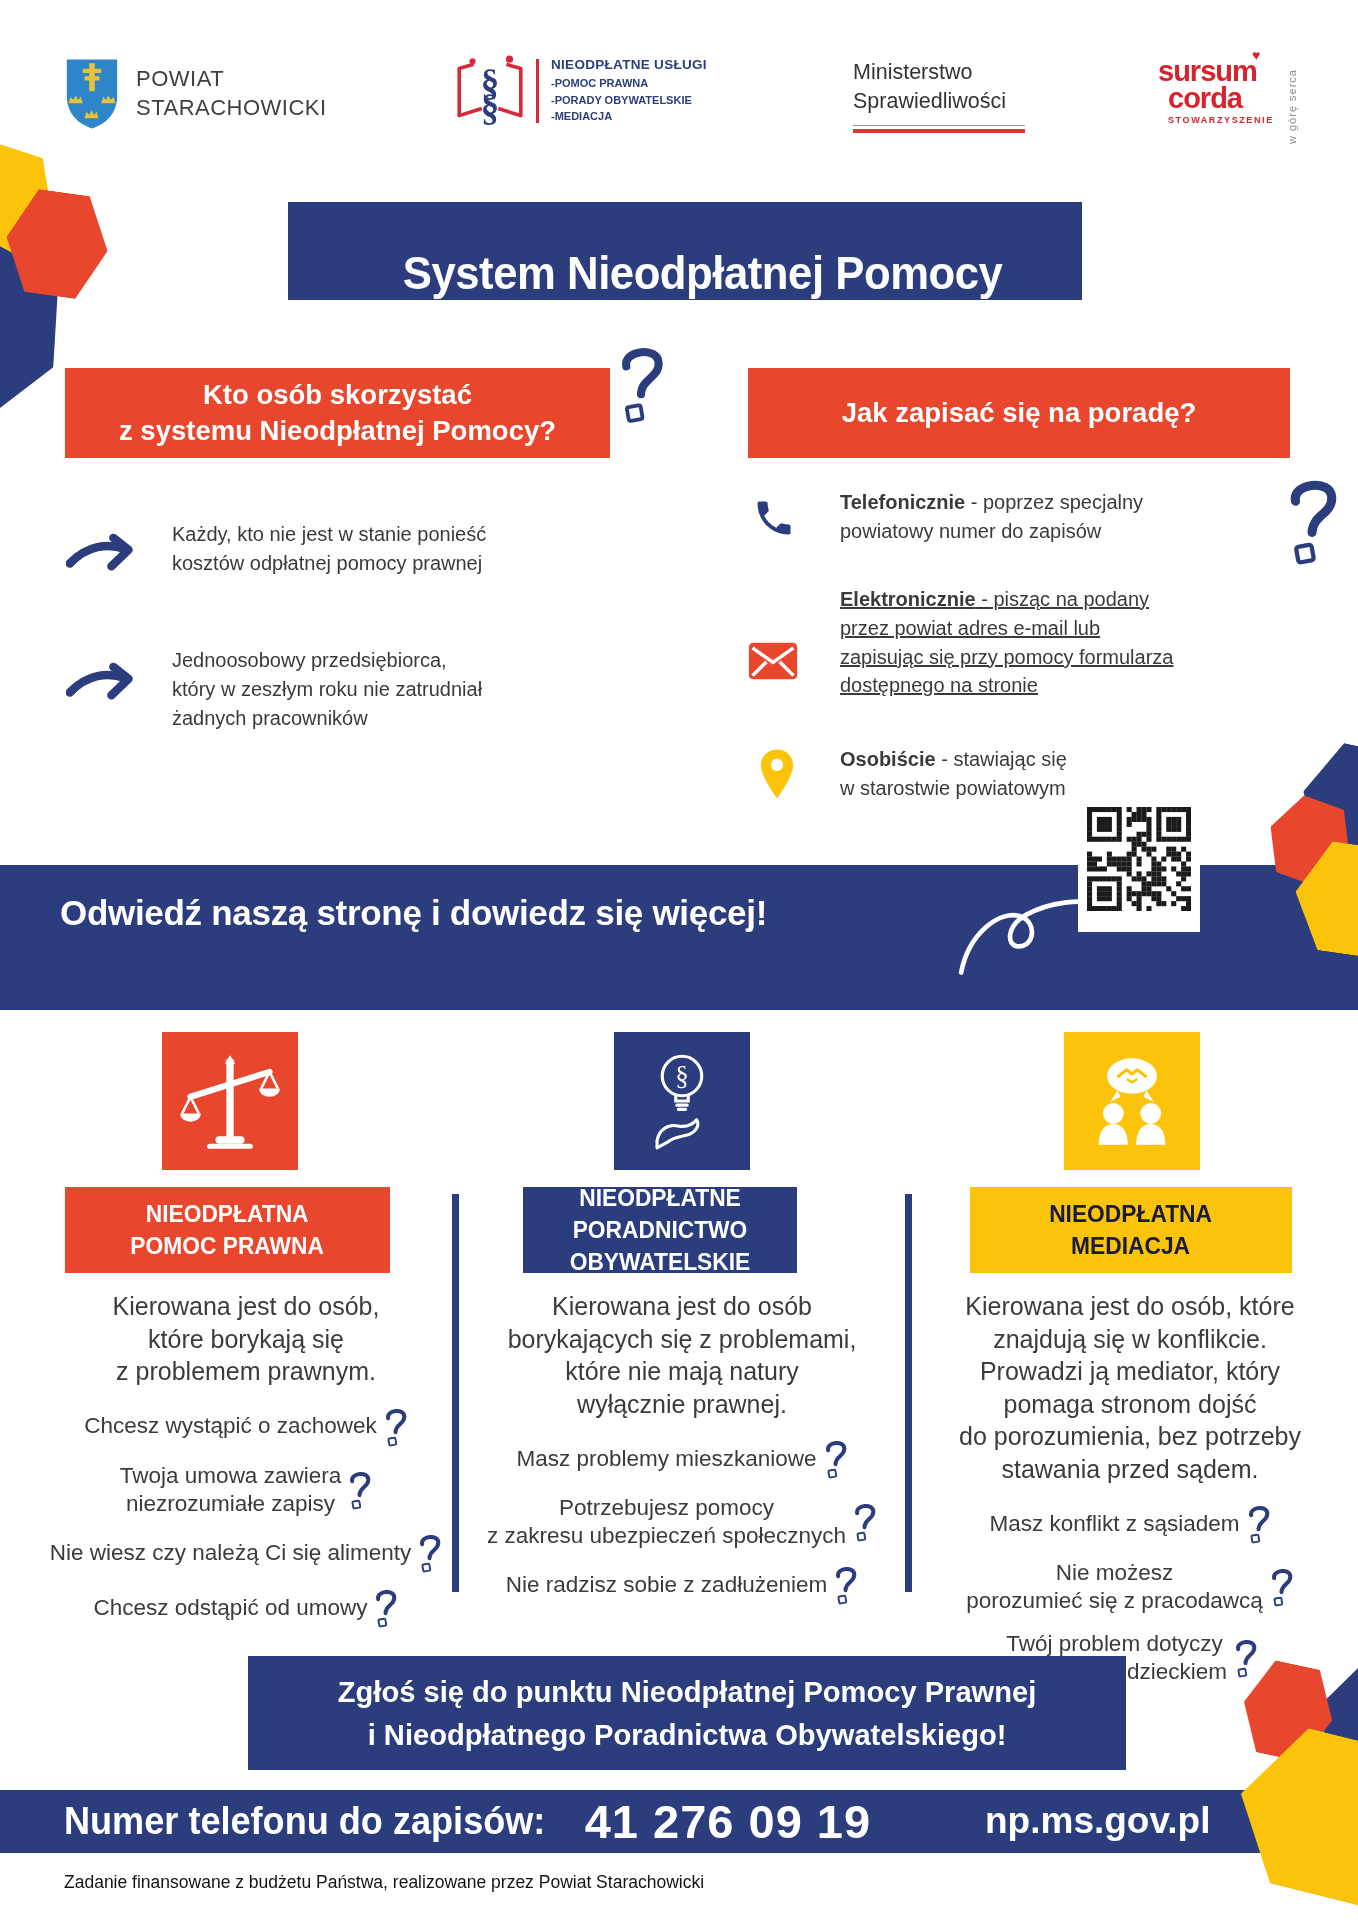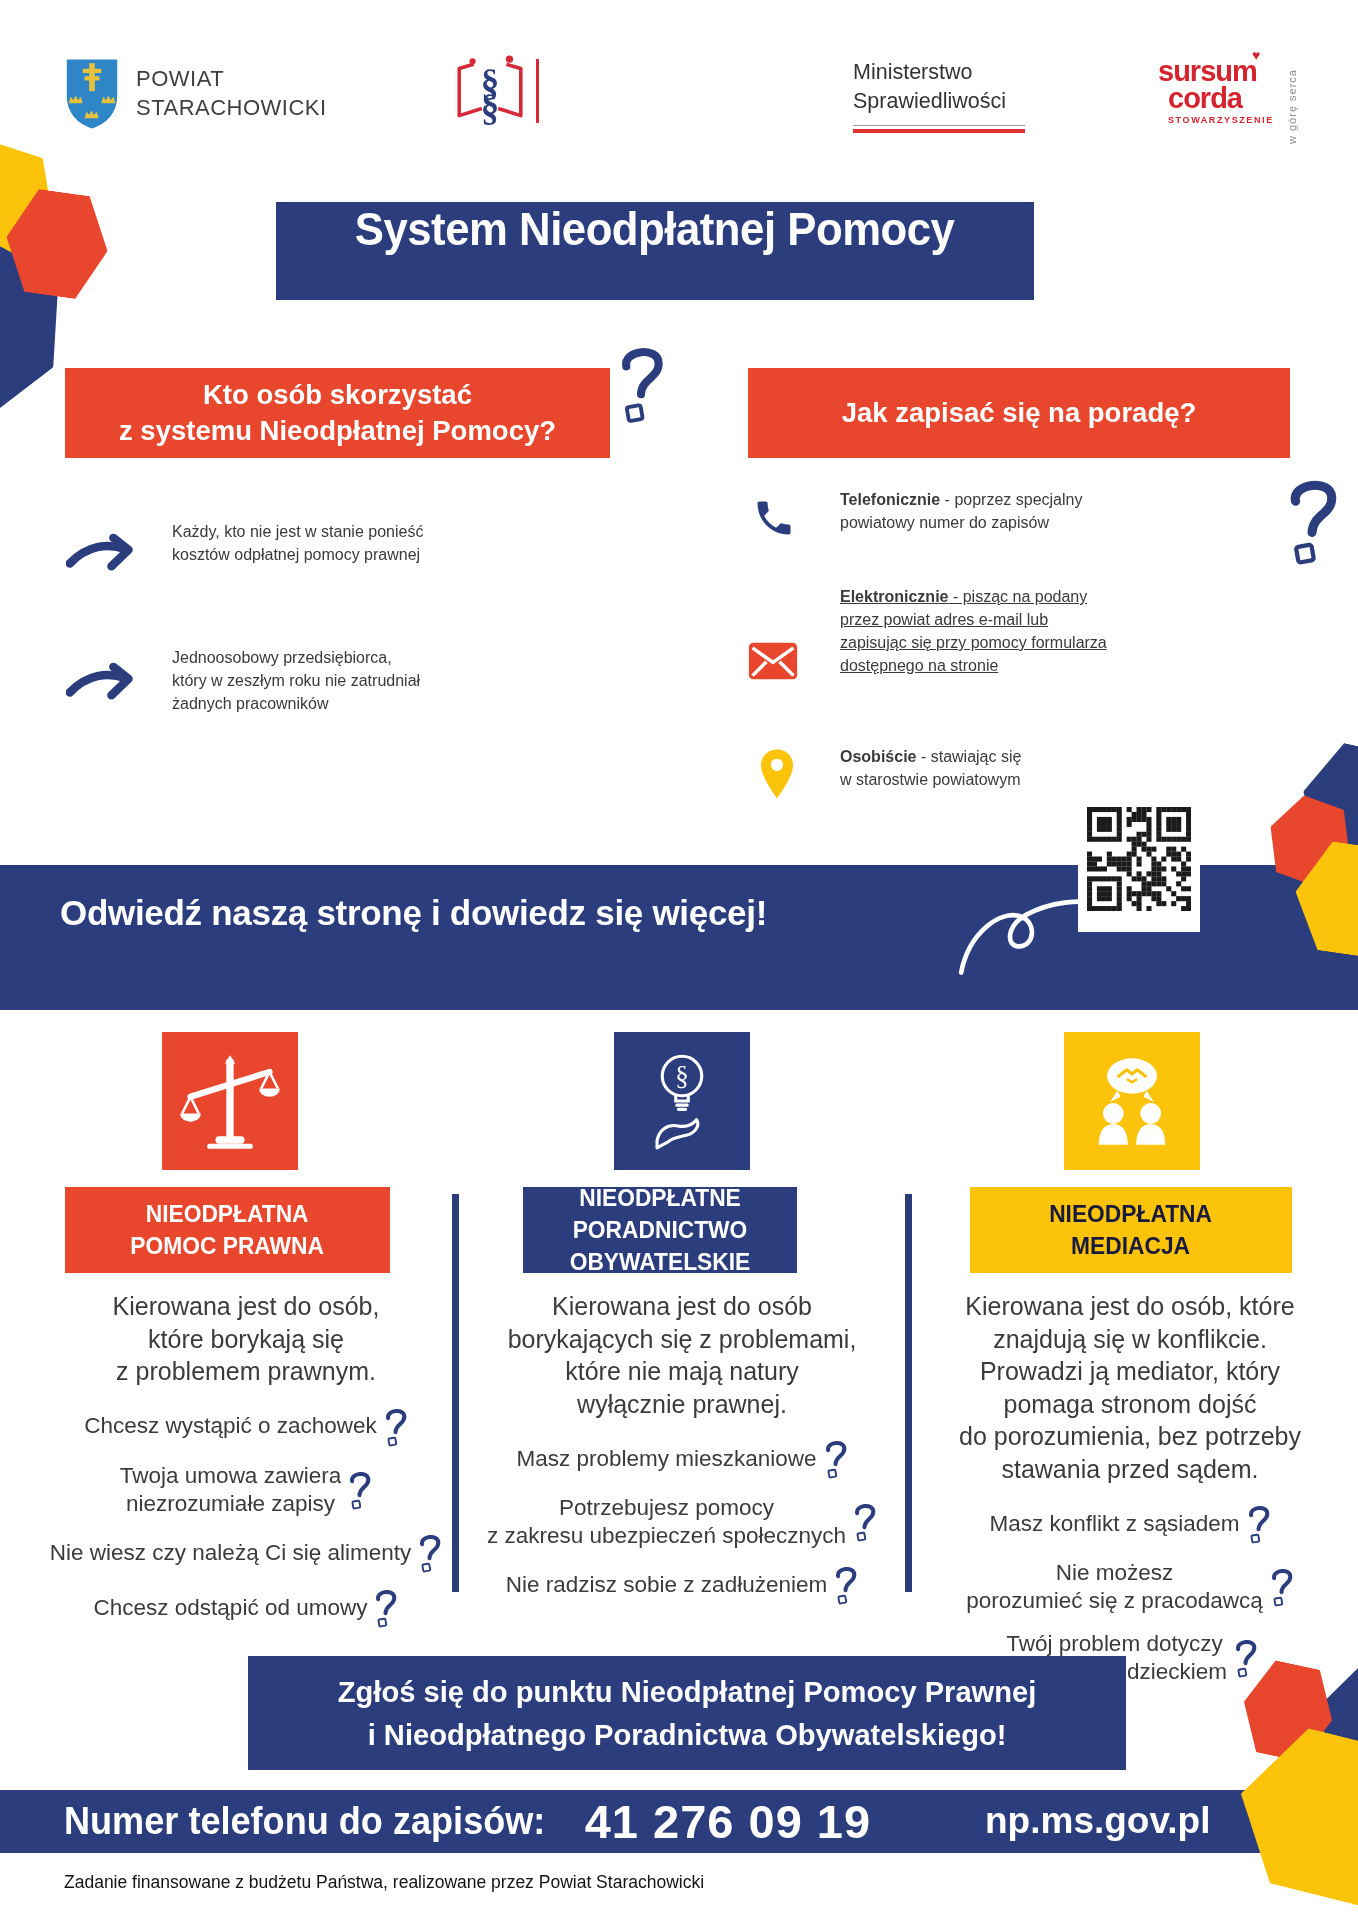--- a/index.html
+++ b/index.html
@@ -24,28 +24,28 @@
   .logo-min .l1{width:172px;height:1px;background:#9a9a9a;margin-top:9px;}
   .logo-min .l2{width:172px;height:4px;background:#e03030;margin-top:3px;}
   .logo-sursum{left:1158px;top:58px;width:160px;}
   .logo-sursum .w1,.logo-sursum .w2{font-size:29px;font-weight:700;color:#d6232e;line-height:.92;letter-spacing:-1px;}
   .logo-sursum .w2{margin-left:10px;}
   .logo-sursum .heart{position:absolute;left:94px;top:-11px;color:#d6232e;font-size:14px;}
   .logo-sursum .sub{font-size:9px;font-weight:700;color:#d6232e;letter-spacing:1.6px;margin-top:4px;margin-left:10px;}
   .logo-sursum .vert{position:absolute;left:128px;top:2px;writing-mode:vertical-rl;transform:rotate(180deg);
                      font-size:11px;color:#8d8d8d;letter-spacing:1px;height:84px;}
 
-  .title-banner{left:276px;top:202px;width:758px;height:98px;display:flex;align-items:flex-start;justify-content:center;}
+  .title-banner{left:288px;top:202px;width:758px;height:98px;display:flex;align-items:flex-end;justify-content:center;padding-left:36px;}
   .title-banner span{color:#fdfdfd;font-size:46px;font-weight:700;transform:scaleX(.95);letter-spacing:-.5px;}
 
   .sec-hdr{display:flex;align-items:center;justify-content:center;text-align:center;color:#fff;font-weight:700;}
   .who-hdr{left:65px;top:368px;width:545px;height:90px;font-size:27.5px;line-height:1.32;}
   .how-hdr{left:748px;top:368px;width:542px;height:90px;font-size:27.5px;text-align:right;}
 
-  .body-txt{color:#3a3a3a;font-size:16px;line-height:1.44;}
+  .body-txt{color:#3a3a3a;font-size:20px;line-height:1.44;}
   .who-txt1{left:172px;top:520px;width:440px;}
   .who-txt2{left:172px;top:646px;width:440px;}
   .how-txt{left:840px;width:436px;}
   .b{font-weight:700;}
 
   .visit-band{left:0;top:865px;width:1358px;height:145px;}
   .visit-txt{left:60px;top:893px;color:#fff;font-size:35px;font-weight:700;letter-spacing:-.3px;}
 
   .qr-tile{left:1078px;top:786px;width:122px;height:146px;background:#fff;display:flex;align-items:center;justify-content:center;z-index:4;}
 
@@ -109,20 +109,26 @@
   <div class="abs logo-uslugi">
     <svg width="80" height="78" viewBox="0 0 76 76">
       <path d="M22 12 L8 16 V62 L30 55" stroke="#d6293a" stroke-width="3.5" fill="none" stroke-linejoin="round"></path>
       <path d="M54 12 L68 16 V62 L46 55" stroke="#d6293a" stroke-width="3.5" fill="none" stroke-linejoin="round"></path>
       <circle cx="21" cy="9" r="3" fill="#d6293a"></circle>
       <circle cx="57" cy="7" r="3.5" fill="#d6293a"></circle>
       <text x="38" y="42" font-size="36" font-weight="bold" fill="#2c3d7d" text-anchor="middle" font-family="Liberation Serif,serif">§</text>
       <text x="38" y="66" font-size="36" font-weight="bold" fill="#2c3d7d" text-anchor="middle" font-family="Liberation Serif,serif">§</text>
     </svg>
     <div class="sep"></div>
+    <div>
+      <div class="ttl">NIEODPŁATNE USŁUGI</div>
+      <div class="lines pre">-POMOC PRAWNA
+-PORADY OBYWATELSKIE
+-MEDIACJA</div>
+    </div>
   </div>
 
   <div class="abs logo-min">
     <div class="txt pre">Ministerstwo
 Sprawiedliwości</div>
     <div class="l1"></div>
     <div class="l2"></div>
   </div>
 
   <div class="abs logo-sursum">

